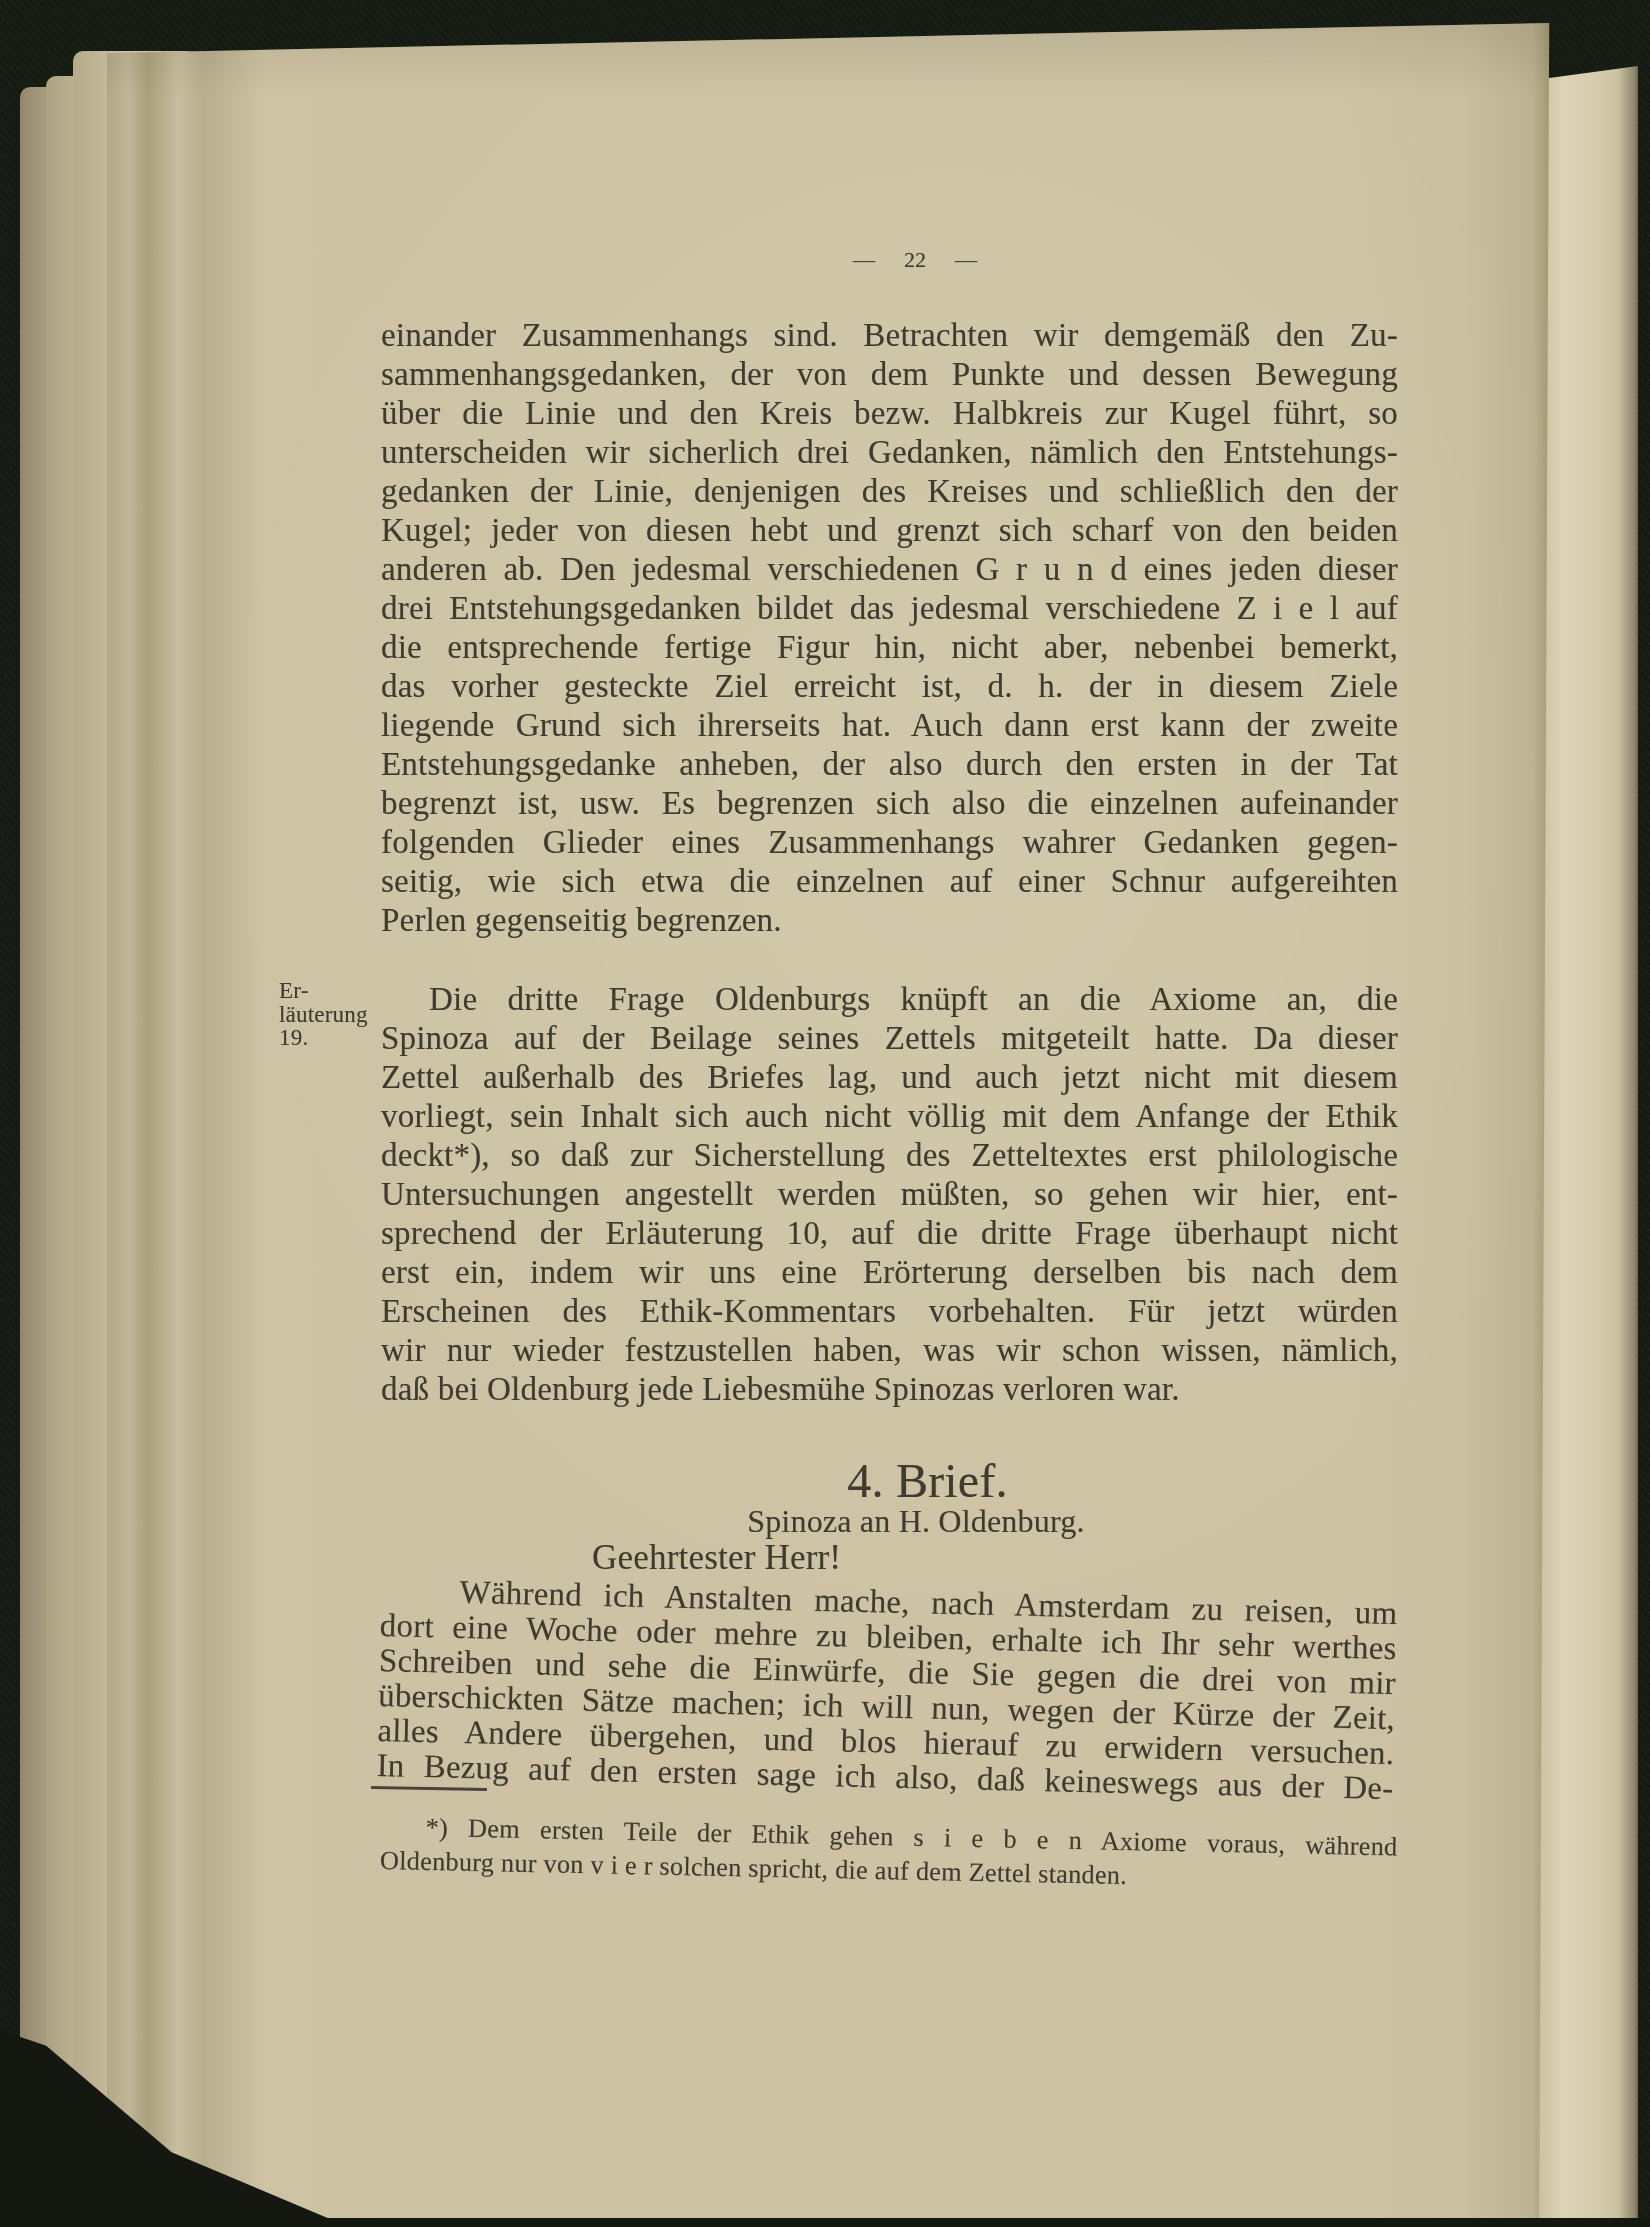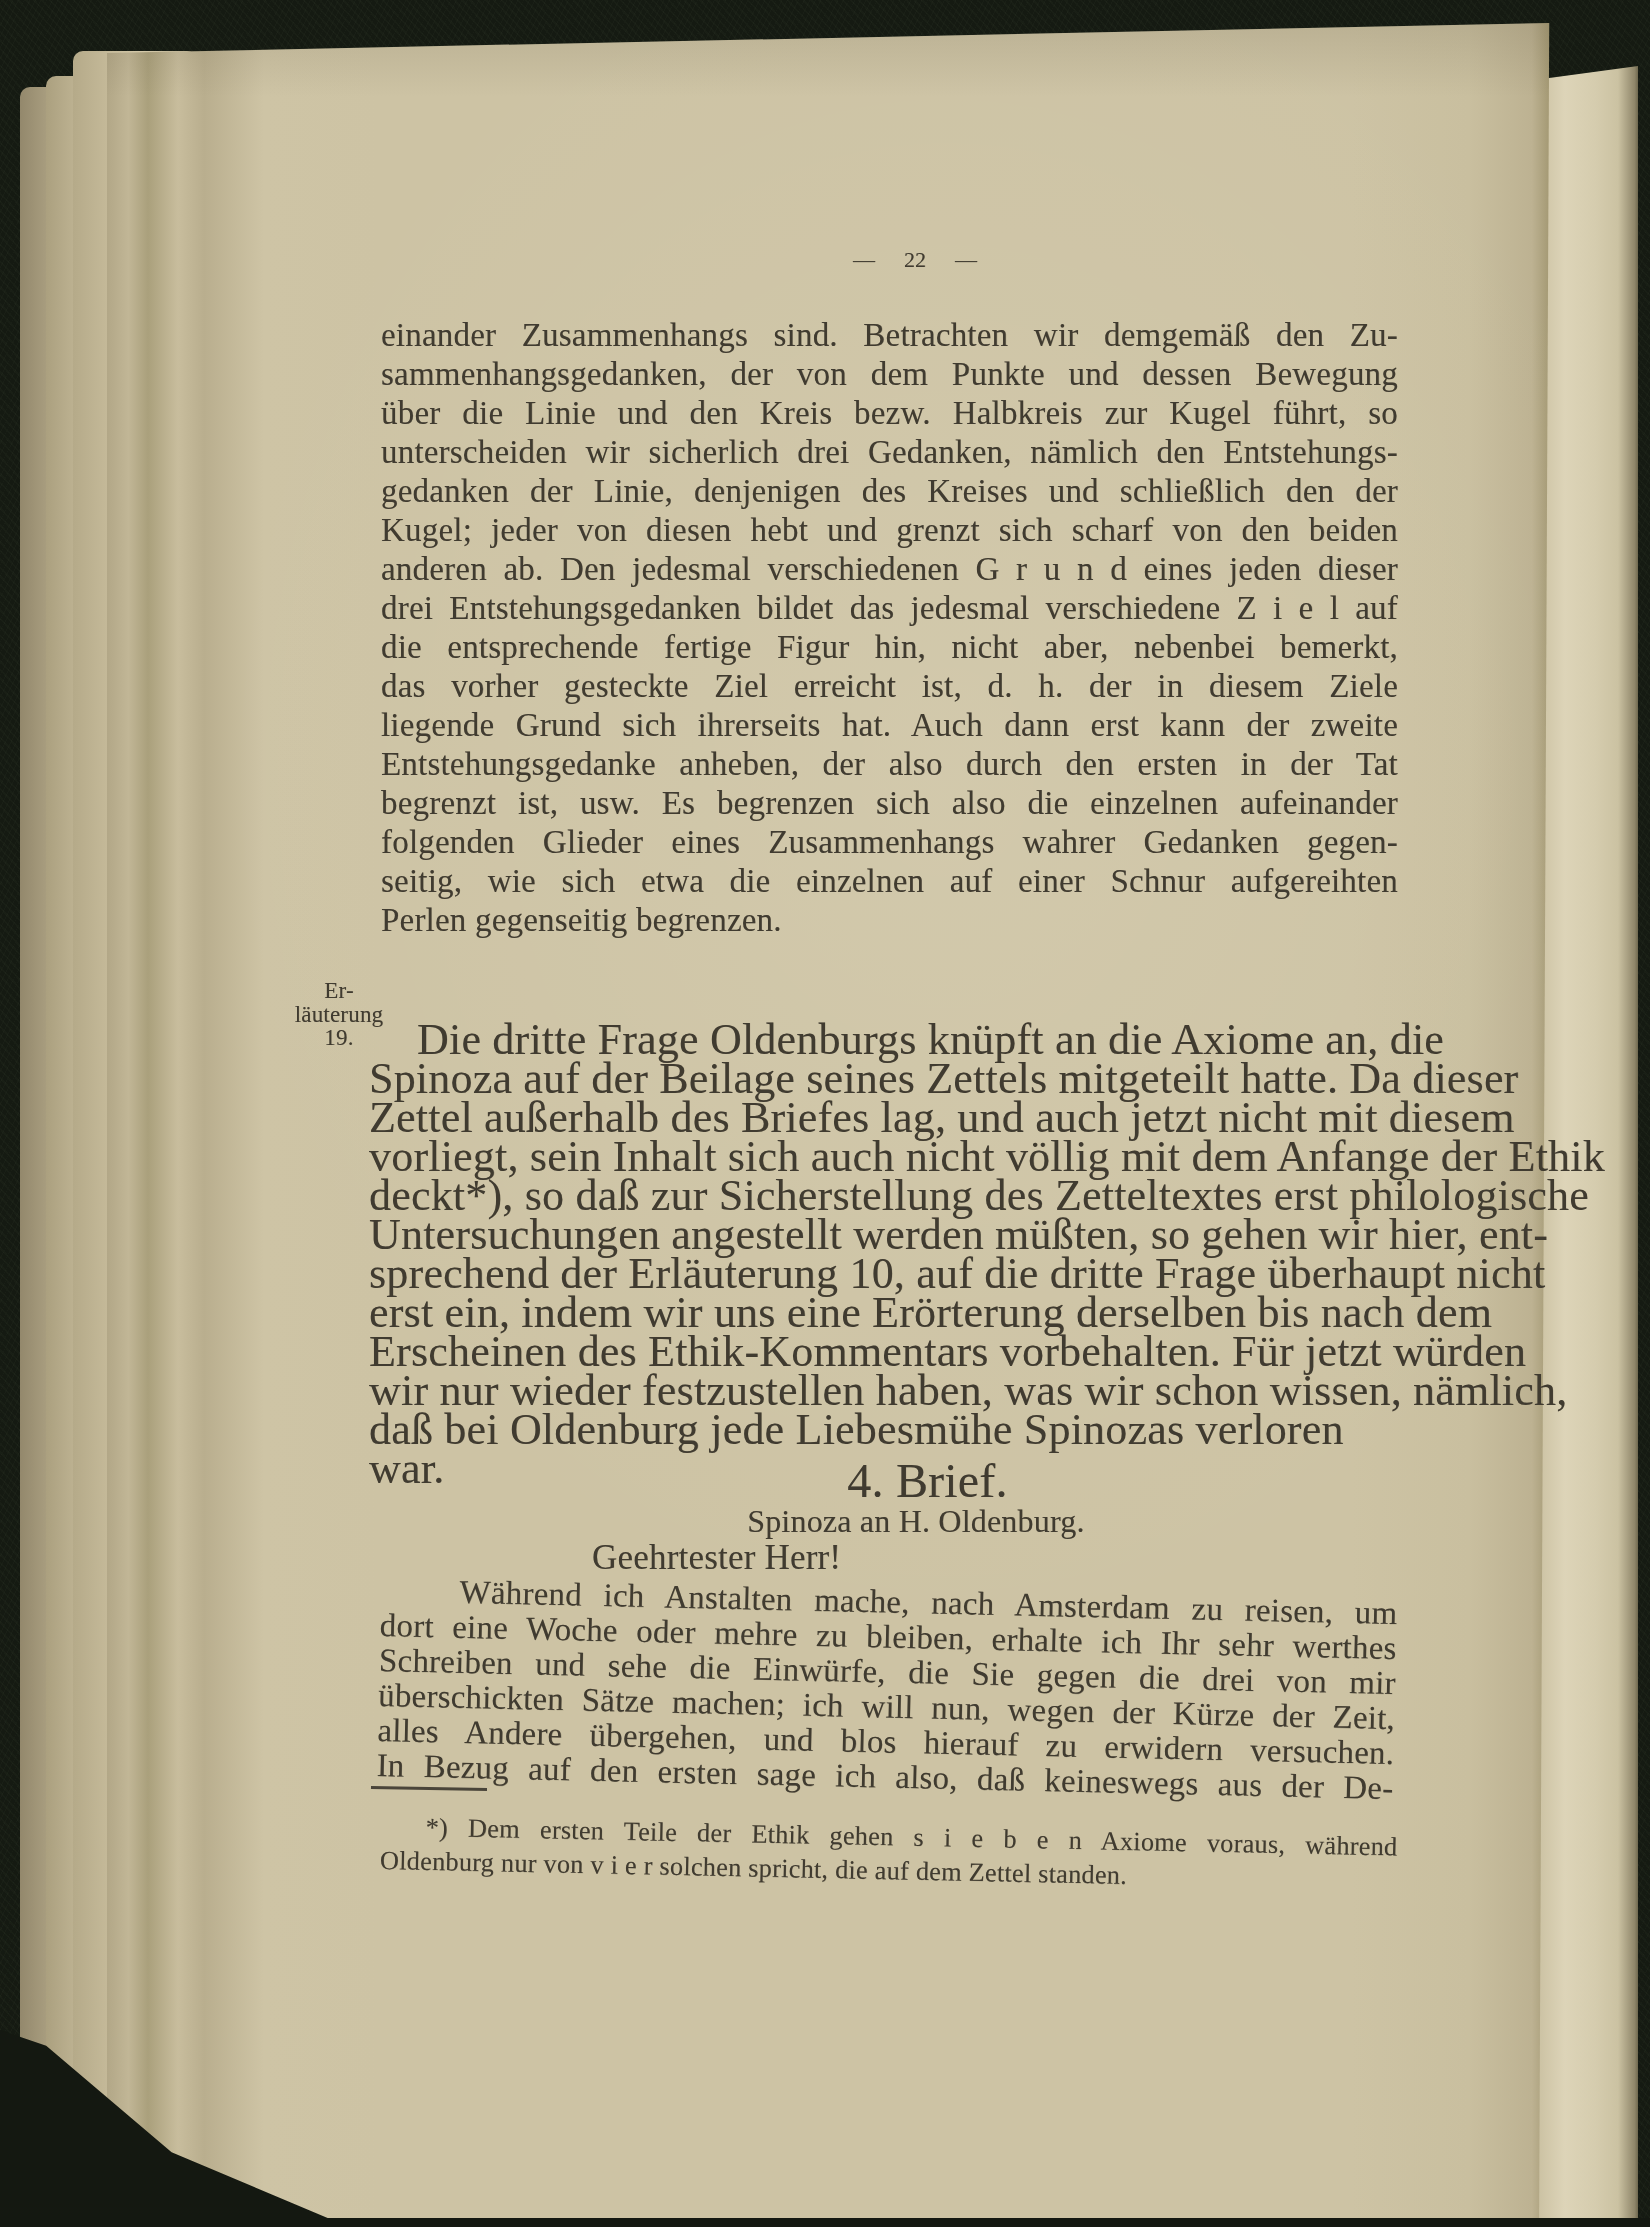--- a/index.html
+++ b/index.html
@@ -55,28 +55,28 @@
     clip-path:polygon(0 0, 14% 8%, 52% 62%, 100% 96%, 100% 100%, 0 100%); }
 
   
   .txt { position:absolute; z-index:5; color:#403b30; letter-spacing:0.2px;
          text-shadow:0.3px 0.3px 0.6px rgba(62,56,42,.35); }
 
   #page-number { left:381px; top:247px; width:1017px; text-align:center;
     font-size:22px; word-spacing:23px; transform:translateX(25.6px); }
 
   #paragraph-1 { left:381px; top:316px;  width:1017px; font-size:33px; line-height:39px; }
-  #paragraph-2 { left:369px; top:980px; width:1017px; font-size:44px; line-height:39px;margin-top:40px; }
+  #paragraph-2 { left:381px; top:980px; width:1017px; font-size:33px; line-height:39px; }
 
   .jline     { text-align:justify; text-align-last:justify; white-space:nowrap; }
   .line-last { text-align:left; }
 
   #paragraph-2 div:first-child { text-indent:48px; }
 
-  #margin-note { left:279px; top:979px; width:120px; text-align:center;
+  #margin-note { left:279px; top:979px; width:120px; text-align:left;
     font-size:23px; line-height:23.5px; }
 
   #letter-heading { left:381px; top:1453px; width:1017px; text-align:center;
     font-size:48px; transform:translateX(38px); }
   #letter-subheading { left:381px; top:1503px; width:1017px; text-align:center;
     font-size:32px; transform:translateX(26.4px); }
   #letter-salutation { left:592px; top:1538px; font-size:35px; }
 
   #letter-body { left:381px; top:1573px; width:1017px; font-size:33px; line-height:35px;
     transform:rotate(1.3deg); transform-origin:0 0; }

